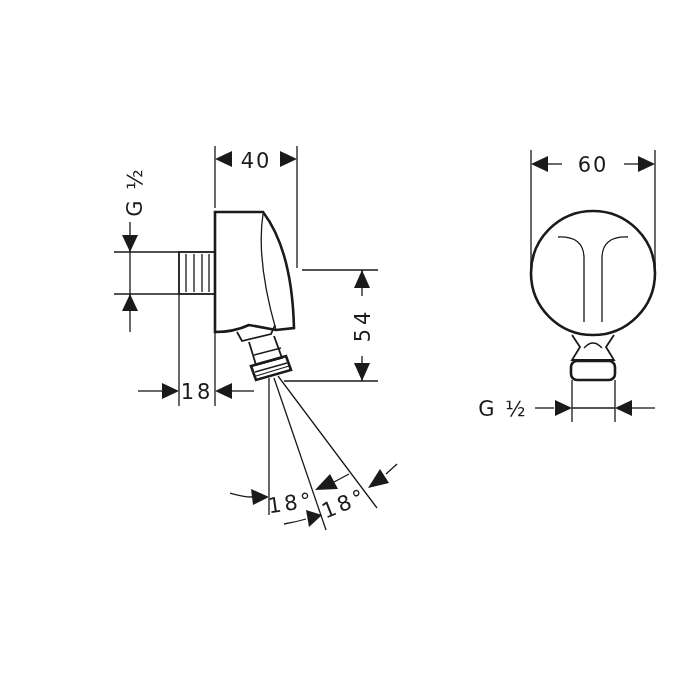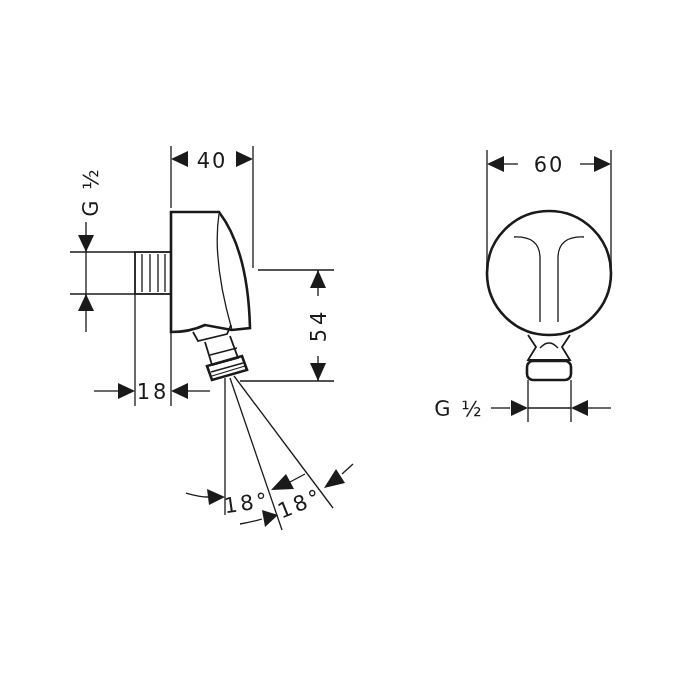--- a/index.html
+++ b/index.html
@@ -1,17 +1,17 @@
 <!DOCTYPE html>
 <html><head>
 <meta charset="utf-8">
 <style>
   html, body { margin: 0; padding: 0; background: #ffffff; }
   body { width: 680px; height: 680px; overflow: hidden; }
-  #drawing { position: absolute; left: 0; top: 0; width: 628px; height: 680px; }
+  #drawing { position: absolute; left: 0; top: 0; width: 628px; height: 680px; padding-left: 44px; }
   svg text { font-family: "DejaVu Sans", sans-serif; fill: #1a1a1a; }
   .ln { stroke: #1a1a1a; stroke-width: 1.3; fill: none; }
   .thick { stroke: #1a1a1a; stroke-width: 2.6; fill: none; }
   .med { stroke: #1a1a1a; stroke-width: 1.8; fill: none; }
   .arr { fill: #1a1a1a; stroke: none; }
 </style>
 </head>
 <body>
 
 <div id="drawing">

